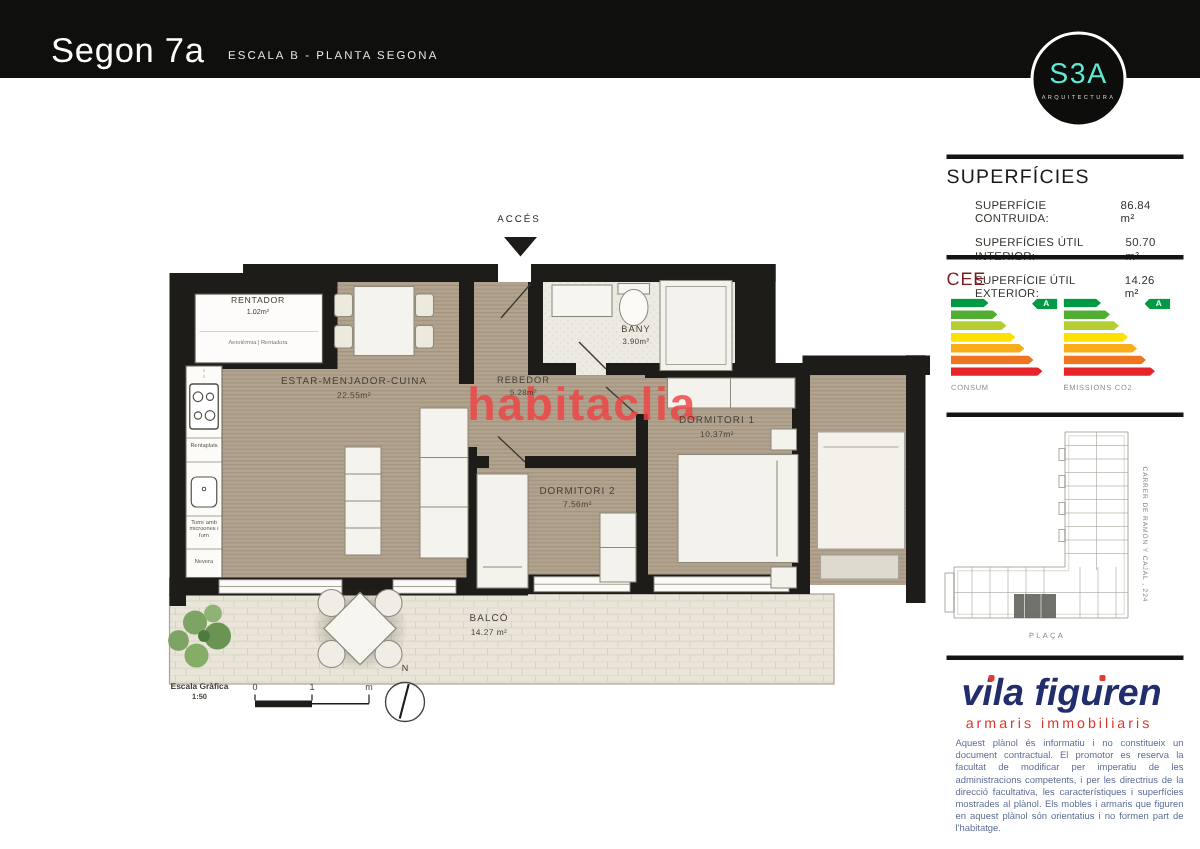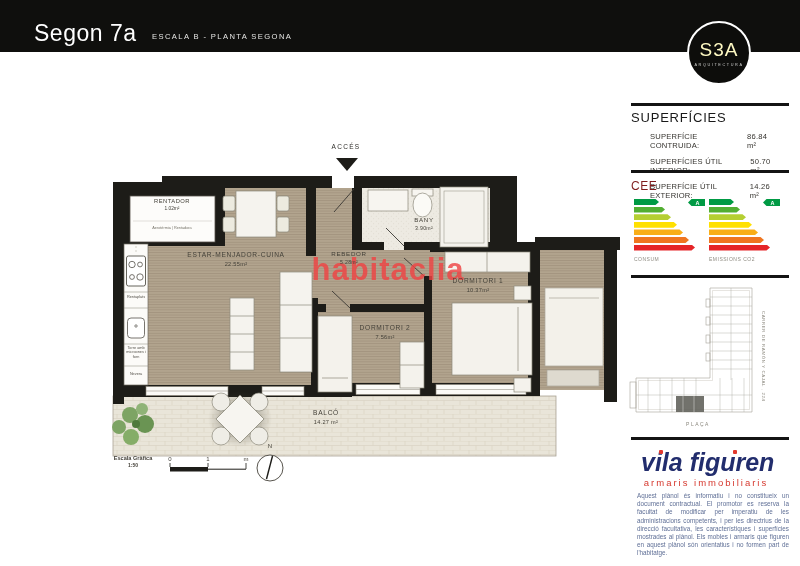--- a/index.html
+++ b/index.html
@@ -5,21 +5,21 @@
   html,body{margin:0;padding:0;background:#fff;}
   #page{position:relative;width:800px;height:566px;background:#fff;overflow:hidden;
         font-family:"Liberation Sans",sans-serif;}
   
   .hdr{position:absolute;left:0;top:0;width:800px;height:52px;background:#0f0f0d;}
   .hdr-title{position:absolute;left:34px;top:20px;color:#fff;font-size:23px;font-weight:400;letter-spacing:.5px;text-align:right;}
   .hdr-sub{position:absolute;left:152px;top:32px;color:#e6e6e4;font-size:7.6px;letter-spacing:1.4px;}
   .hdr-addr{position:absolute;left:340px;top:29px;color:#f2f2f0;font-size:10.5px;letter-spacing:.4px;}
   .logo{position:absolute;left:687px;top:21px;width:64px;height:64px;border-radius:50%;
         background:#0d0d0b;border:2.5px solid #fff;box-sizing:border-box;text-align:center;z-index:5;}
-  .logo-txt{margin-top:16px;color:#fef9c3;font-size:19px;letter-spacing:1px;font-weight:400;}
+  .logo-txt{margin-top:16px;color:#5eead4;font-size:19px;letter-spacing:1px;font-weight:400;}
   .logo-sub{color:#cfcfcd;font-size:3.8px;letter-spacing:1.6px;margin-top:2px;}
   
   .rule{position:absolute;left:631px;width:158px;height:3.4px;background:#141414;}
   .sup-title{position:absolute;left:631px;top:110px;font-size:13px;letter-spacing:.8px;color:#191919;}
   .sup-rows{position:absolute;left:631px;top:132px;width:147px;}
   .sup-row{display:flex;justify-content:space-between;font-size:7.6px;color:#35332e;
            letter-spacing:.2px;margin-bottom:7px;padding-left:19px;}
   .cee-title{position:absolute;left:631px;top:179px;font-size:12px;letter-spacing:.6px;color:#7f1d1d;}
   .cee-chart{position:absolute;top:199px;width:70px;}
   .cee-bar{height:6px;margin-bottom:1.6px;

